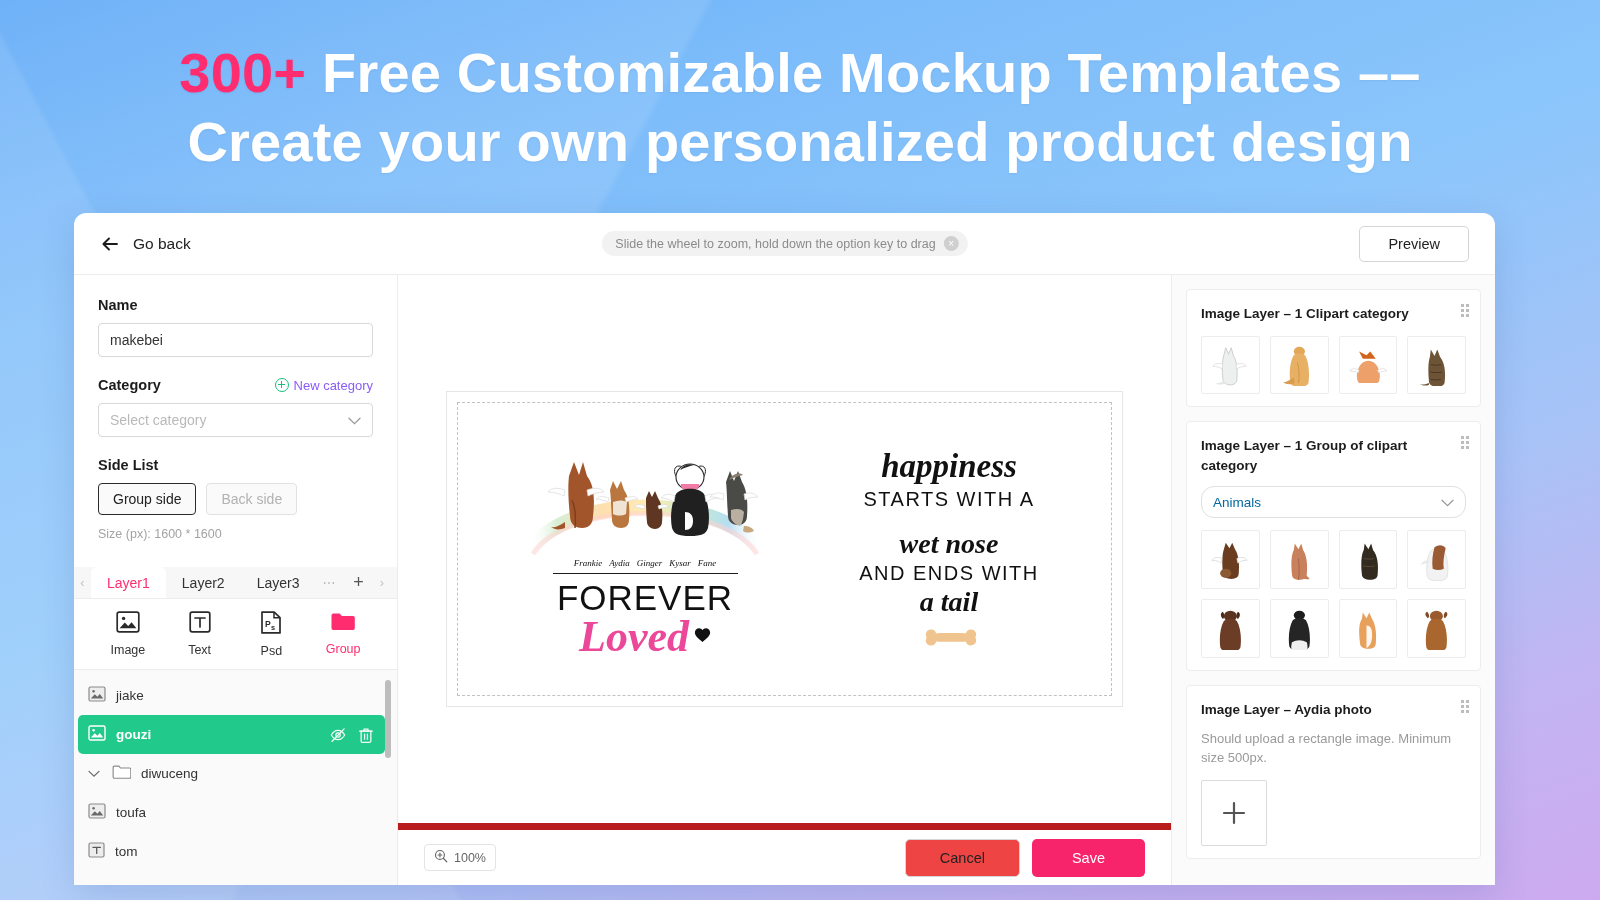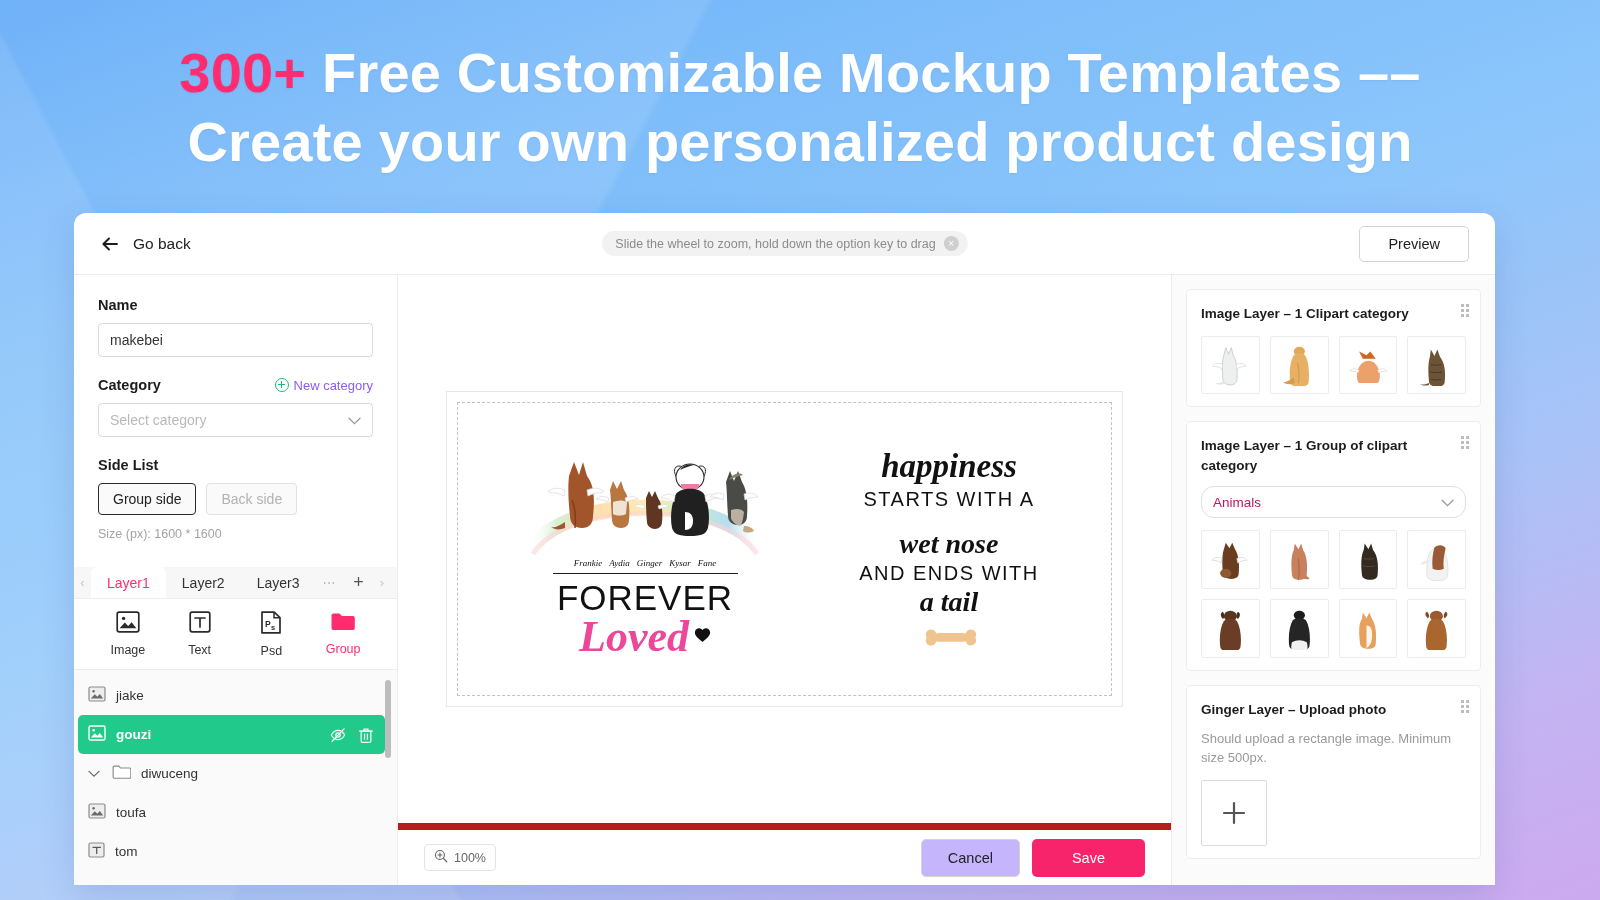--- a/index.html
+++ b/index.html
@@ -174,22 +174,22 @@
     height: 62px; flex: 0 0 62px; border-top: 7px solid #b91c1c;
     display: flex; align-items: center; padding: 0 26px;
   }
   .zoom-chip {
     display: flex; align-items: center; gap: 6px;
     border: 1px solid #e4e4e4; border-radius: 4px; padding: 4px 9px;
     font-size: 12.5px; color: #666; cursor: pointer; background: #fff;
   }
   .bottom-actions { margin-left: auto; display: flex; gap: 12px; align-items: center; }
   .btn-cancel {
-    border: 1px solid #d4d4d4; background: #c4b5fd; border-radius: 5px;
-    padding: 10px 26px; font-size: 14.5px; color: #222; cursor: pointer; font-family: inherit;
+    border: 1px solid #d4d4d4; background: #ef4444; border-radius: 5px;
+    padding: 10px 34px; font-size: 14.5px; color: #222; cursor: pointer; font-family: inherit;
   }
   .btn-save {
     border: none; background: #f7246c; border-radius: 5px;
     padding: 11px 40px; font-size: 14.5px; color: #fff; cursor: pointer; font-family: inherit;
   }
 
   
   .right-panel {
     width: 324px; flex: 0 0 324px;
     border-left: 1px solid #ececec; background: #fbfbfb;
@@ -208,21 +208,21 @@
   .thumb-grid { display: grid; grid-template-columns: repeat(4, 1fr); gap: 10px; margin-top: 12px; }
   .thumb {
     border: 1px solid #ececec; border-radius: 2px; background: #fff;
     aspect-ratio: 1/1; display: flex; align-items: flex-end; justify-content: center;
     padding: 7px; cursor: pointer; overflow: hidden;
   }
   .thumb svg { width: 100%; height: 100%; }
   .card-select {
     width: 100%; height: 32px; border: 1px solid #e0e0e0; border-radius: 13px;
     display: flex; align-items: center; padding: 0 11px; margin-top: 11px;
-    font-size: 13.5px; color: #be185d; cursor: pointer; background: #fff;
+    font-size: 13.5px; color: #0369a1; cursor: pointer; background: #fff;
   }
   .card-select .chev { margin-left: auto; color: #9a9a9a; }
   .card-note { font-size: 13px; color: #9a9a9a; line-height: 1.5; margin-top: 9px; }
   .upload-box {
     width: 66px; height: 66px; border: 1px solid #dcdcdc; border-radius: 2px;
     margin-top: 12px; display: flex; align-items: center; justify-content: center;
     cursor: pointer; background: #fff;
   }
 
   
@@ -667,21 +667,21 @@
 
       <div class="card">
         <div class="grip">
             <i></i>
             <i></i>
             <i></i>
             <i></i>
             <i></i>
             <i></i>
           </div>
-        <div class="card-title">Ginger Layer – Upload photo</div>
+        <div class="card-title">Image Layer – Aydia photo</div>
         <div class="card-note">Should upload a rectangle image. Minimum size 500px.</div>
         <div class="upload-box">
           <svg width="30" height="30" viewBox="0 0 30 30">
             <path d="M15 5v20M5 15h20" stroke="#555" stroke-width="2.2" stroke-linecap="round"></path>
           </svg>
         </div>
       </div>
 
     </div>
 

